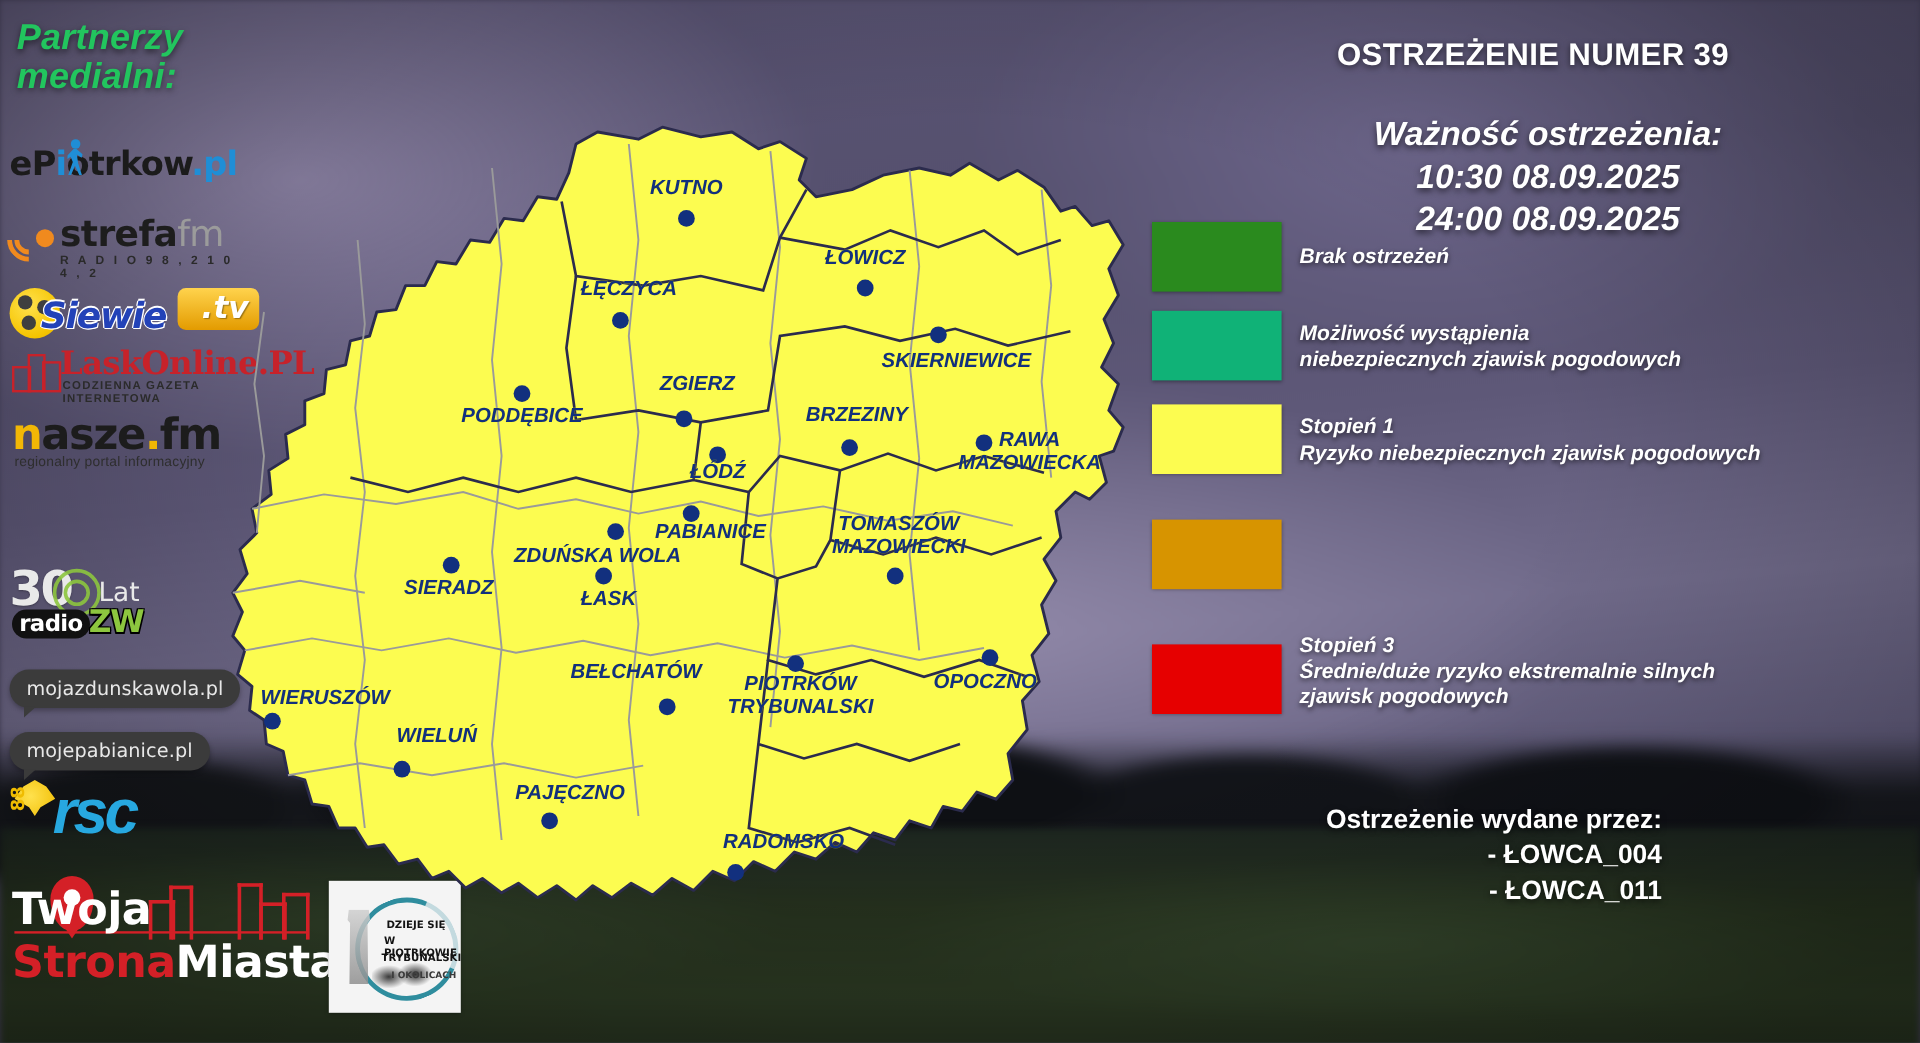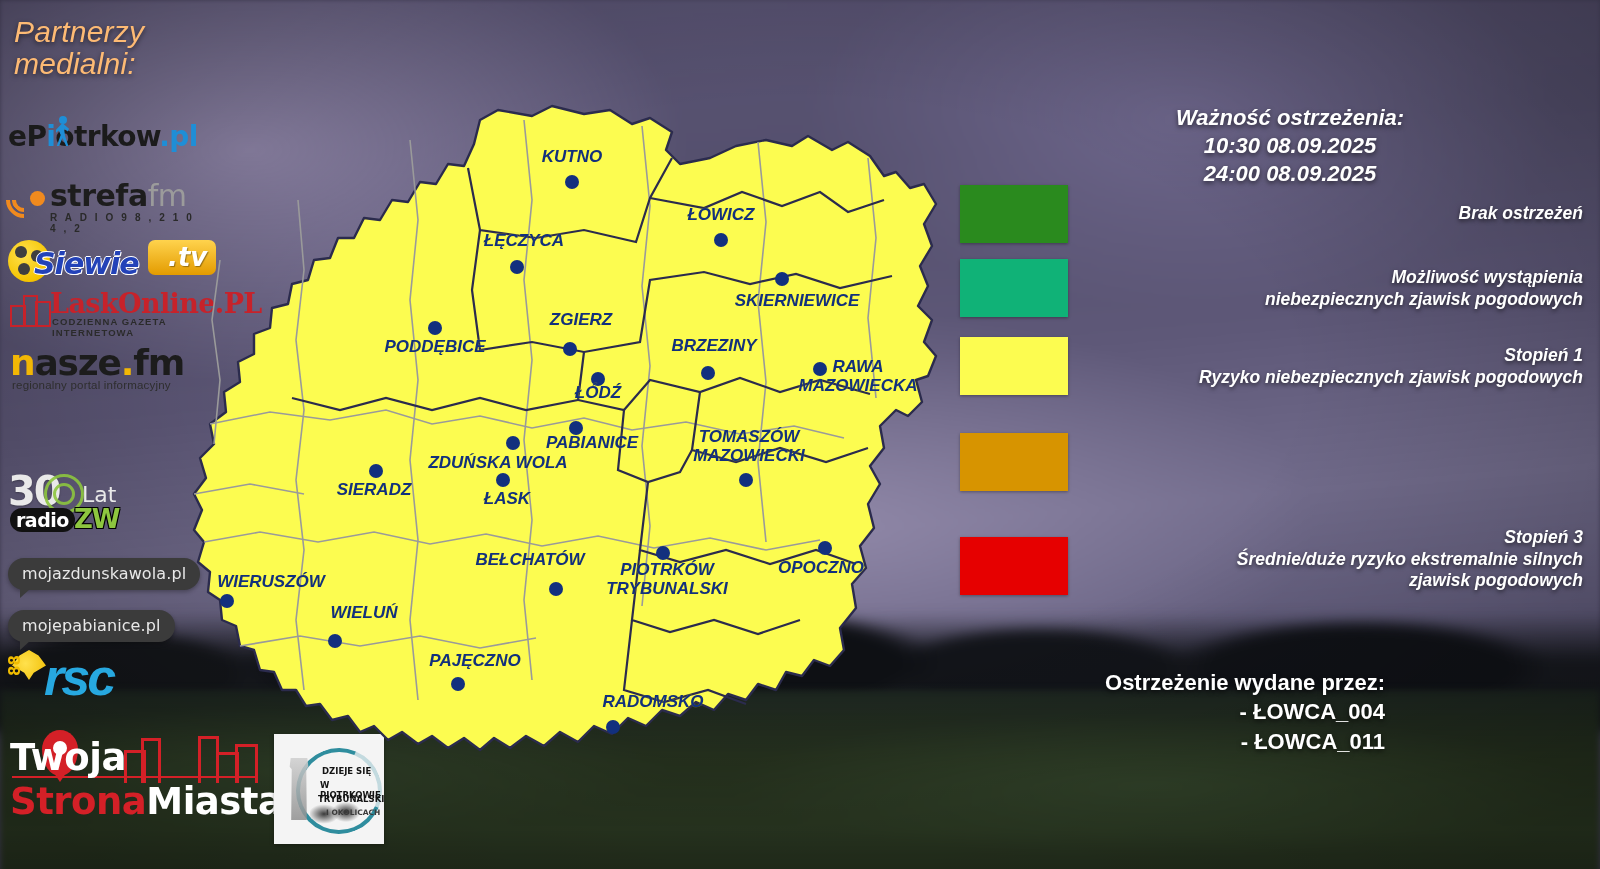--- a/index.html
+++ b/index.html
@@ -44,21 +44,21 @@
     background:radial-gradient(ellipse 1100px 620px at 800px 380px, rgba(0,0,0,0) 45%, rgba(0,0,0,.30) 100%);
   }
 
   
   #content{position:absolute;inset:0;z-index:5;}
 
   
   #partners{position:absolute;left:0;top:0;width:270px;height:869px;}
   .partners-title{
     position:absolute;left:14px;top:16px;width:230px;
-    color:#fdba74;font-size:30px;font-weight:normal;font-style:italic;
+    color:#22c55e;font-size:30px;font-weight:bold;font-style:italic;
     line-height:1.06;letter-spacing:.2px;
     text-shadow:0 2px 5px rgba(0,0,0,.55);
   }
 
   .logo{position:absolute;}
 
   
   .l-epiotrkow{left:8px;top:120px;width:180px;height:36px;}
   .l-epiotrkow .txt{
     font-size:28px;font-weight:bold;color:#1b1b1b;letter-spacing:-.6px;
@@ -249,33 +249,33 @@
   .city-dot{fill:#12307e;}
 
   
   #panel{position:absolute;left:955px;top:0;width:645px;height:869px;}
   .warn-title{
     position:absolute;left:0;top:30px;width:645px;text-align:center;
     color:#fff;font-size:26px;font-weight:bold;letter-spacing:.3px;
     text-shadow:0 2px 5px rgba(0,0,0,.6);
   }
   .validity{
-    position:absolute;left:55px;top:104px;width:560px;text-align:center;
-    color:#fff;font-size:22px;font-weight:bold;font-style:italic;line-height:1.27;
+    position:absolute;left:55px;top:94px;width:560px;text-align:center;
+    color:#fff;font-size:28px;font-weight:bold;font-style:italic;line-height:1.27;
     text-shadow:0 2px 5px rgba(0,0,0,.6);
   }
 
   .legend{position:absolute;left:0;top:185px;width:645px;}
   .leg-row{position:relative;width:645px;display:flex;align-items:center;}
   .leg-sw{
     position:absolute;left:5px;width:108px;height:58px;flex:none;
     box-shadow:0 1px 3px rgba(0,0,0,.35);
   }
   .leg-txt{
-    position:absolute;left:128px;width:500px;text-align:right;
+    position:absolute;left:128px;width:500px;text-align:left;
     color:#fff;font-size:17.5px;font-weight:bold;font-style:italic;line-height:1.24;
     text-shadow:0 2px 4px rgba(0,0,0,.6);white-space:pre-line;
   }
 
   .issuer{
     position:absolute;left:0;top:668px;width:430px;text-align:right;
     color:#fff;font-size:22px;font-weight:bold;line-height:1.33;
     text-shadow:0 2px 5px rgba(0,0,0,.6);white-space:pre-line;
   }
 
@@ -487,20 +487,21 @@
           <text class="city-label" x="487" y="495"><tspan x="487" dy="0">PIOTRKÓW</tspan><tspan x="487" dy="19">TRYBUNALSKI</tspan></text>
           <text class="city-label" x="91" y="507"><tspan x="91" dy="0">WIERUSZÓW</tspan></text>
           <text class="city-label" x="184" y="538"><tspan x="184" dy="0">WIELUŃ</tspan></text>
           <text class="city-label" x="295" y="586"><tspan x="295" dy="0">PAJĘCZNO</tspan></text>
           <text class="city-label" x="473" y="627"><tspan x="473" dy="0">RADOMSKO</tspan></text>
         </g>
     </svg>
   </div>
 
   <div id="panel">
+    <div class="warn-title">OSTRZEŻENIE NUMER 39</div>
     <div class="validity" style="white-space:pre-line">Ważność ostrzeżenia:
 10:30 08.09.2025
 24:00 08.09.2025</div>
 
     <div class="legend">
       <div class="leg-row" style="height:74px">
         <div class="leg-sw" style="top: 0px; background: rgb(42, 138, 30);"></div>
         <div class="leg-txt" style="top:18px">Brak ostrzeżeń</div>
       </div>
       <div class="leg-row" style="height:74px">

